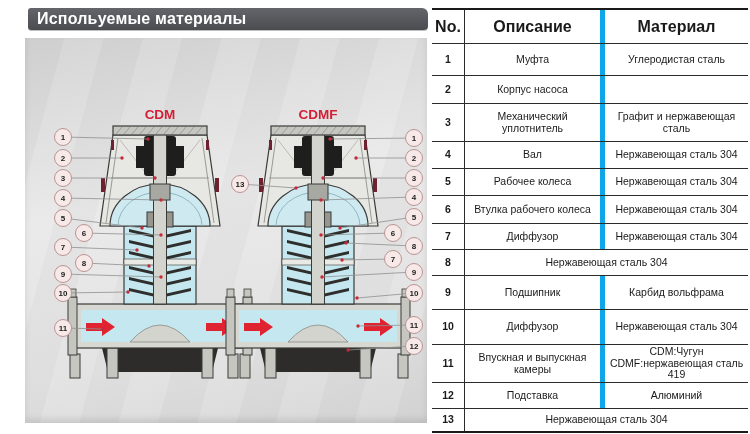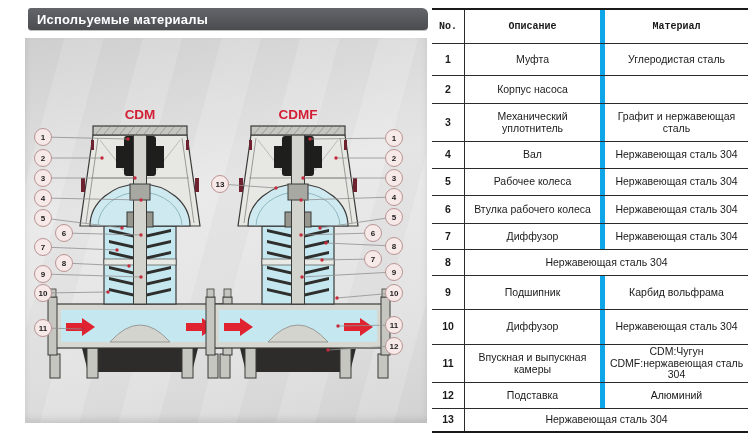--- a/index.html
+++ b/index.html
@@ -4,47 +4,47 @@
 <style>
   * { margin:0; padding:0; box-sizing:border-box; }
   body { font-family:"Liberation Sans","DejaVu Sans",sans-serif; background:#fff; }
   #stage { position:relative; width:750px; height:434px; background:#fff; overflow:hidden; }
 
   
   .hdr-bar { position:absolute; left:28px; top:8px; width:400px; height:22px;
     background:linear-gradient(#64656a,#4b4c50); border-radius:3px 6px 4px 3px;
     display:flex; align-items:center; padding-left:9px;
     box-shadow:0 1px 0 rgba(0,0,0,.25); }
-  .hdr-bar span { color:#fff; font-size:13px; font-weight:bold; letter-spacing:.2px; }
+  .hdr-bar span { color:#fff; font-size:16px; font-weight:bold; letter-spacing:.2px; }
 
   
   .panel { position:absolute; left:25px; top:38px; width:402px; height:385px;
     background:
       repeating-linear-gradient(105deg, rgba(0,0,0,.018) 0 38px, rgba(255,255,255,.05) 38px 76px),
       linear-gradient(168deg,#d3d3d3 0%,#e9e9e9 40%,#e2e2e2 75%,#d6d6d6 100%);
-    box-shadow: inset 0 -4px 6px rgba(0,0,0,.10); }
+    box-shadow: inset 0 -4px 6px rgba(0,0,0,.10); padding-left: 20px; }
   .panel svg { display:block; }
   .pumplabel { font:bold 13.5px "Liberation Sans","DejaVu Sans",sans-serif; fill:#d31f35; }
   .callout line { stroke:#8f8f8f; stroke-width:.8; }
   .callout .bub { fill:#f8e9e9; stroke:#ba9494; stroke-width:1; }
   .callout .dot { fill:#c6293a; }
   .callout text { font:bold 8px "Liberation Sans","DejaVu Sans",sans-serif; fill:#1c1c1c;
     text-anchor:middle; }
 
   
   .mtable { position:absolute; left:432px; top:8px; width:316px;
     border-top:2px solid #1a1a1a; border-bottom:2px solid #1a1a1a; background:#fff; }
   .trow { display:flex; border-bottom:1px solid #2b2b2b; }
   .trow:last-child { border-bottom:none; }
   .c { display:flex; align-items:center; justify-content:center; text-align:center;
     font-size:10.5px; color:#1a1a1a; padding:1px 4px; line-height:1.12; }
   .c.no  { width:33px; font-weight:bold; border-right:1px solid #2b2b2b; }
   .c.desc{ width:140px; border-right:5px solid #0ea5e9; }
   .c.mat { flex:1; white-space:pre-line; }
-  .thead .c { font-weight:bold; font-size:10px;font-family:Liberation Mono, monospace; }
+  .thead .c { font-weight:bold; font-size:16px; }
 
   .pagenum { position:absolute; left:758px; top:420px; font-size:16px; color:#3a3a3a; }
 </style>
 </head>
 <body>
 
 <div id="stage">
 
   <div class="hdr-bar">
     <span>Испольуемые материалы</span>
@@ -313,21 +313,21 @@
     <div class="trow" style="height:35px">
         <div class="c no">10</div>
         <div class="c desc">Диффузор</div>
         <div class="c mat">Нержавеющая сталь 304</div>
       </div>
     <div class="trow" style="height:38px">
         <div class="c no">11</div>
         <div class="c desc">Впускная и выпускная камеры</div>
         <div class="c mat">CDM:Чугун
 CDMF:нержавеющая сталь
-304</div>
+419</div>
       </div>
     <div class="trow" style="height:26px">
         <div class="c no">12</div>
         <div class="c desc">Подставка</div>
         <div class="c mat">Алюминий</div>
       </div>
     <div class="trow" style="height:22px">
         <div class="c no">13</div>
         <div class="c mat">Нержавеющая сталь 304</div>
       </div>

